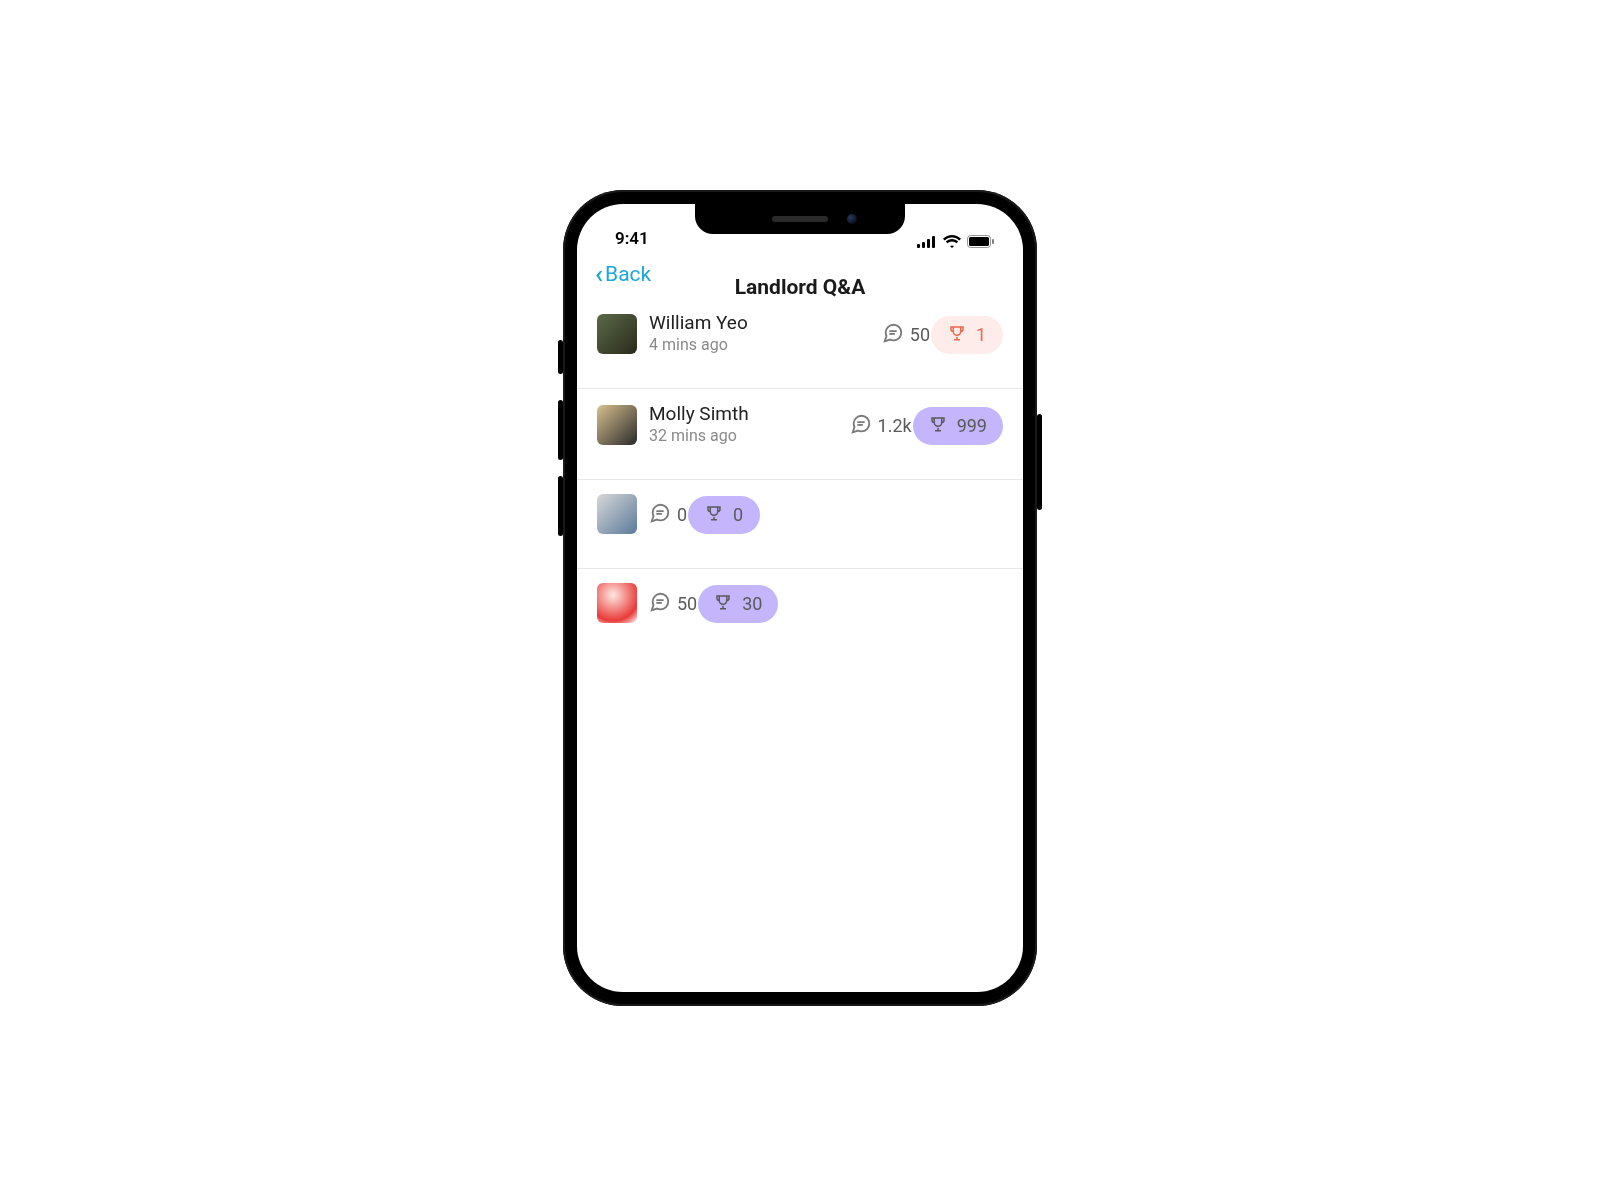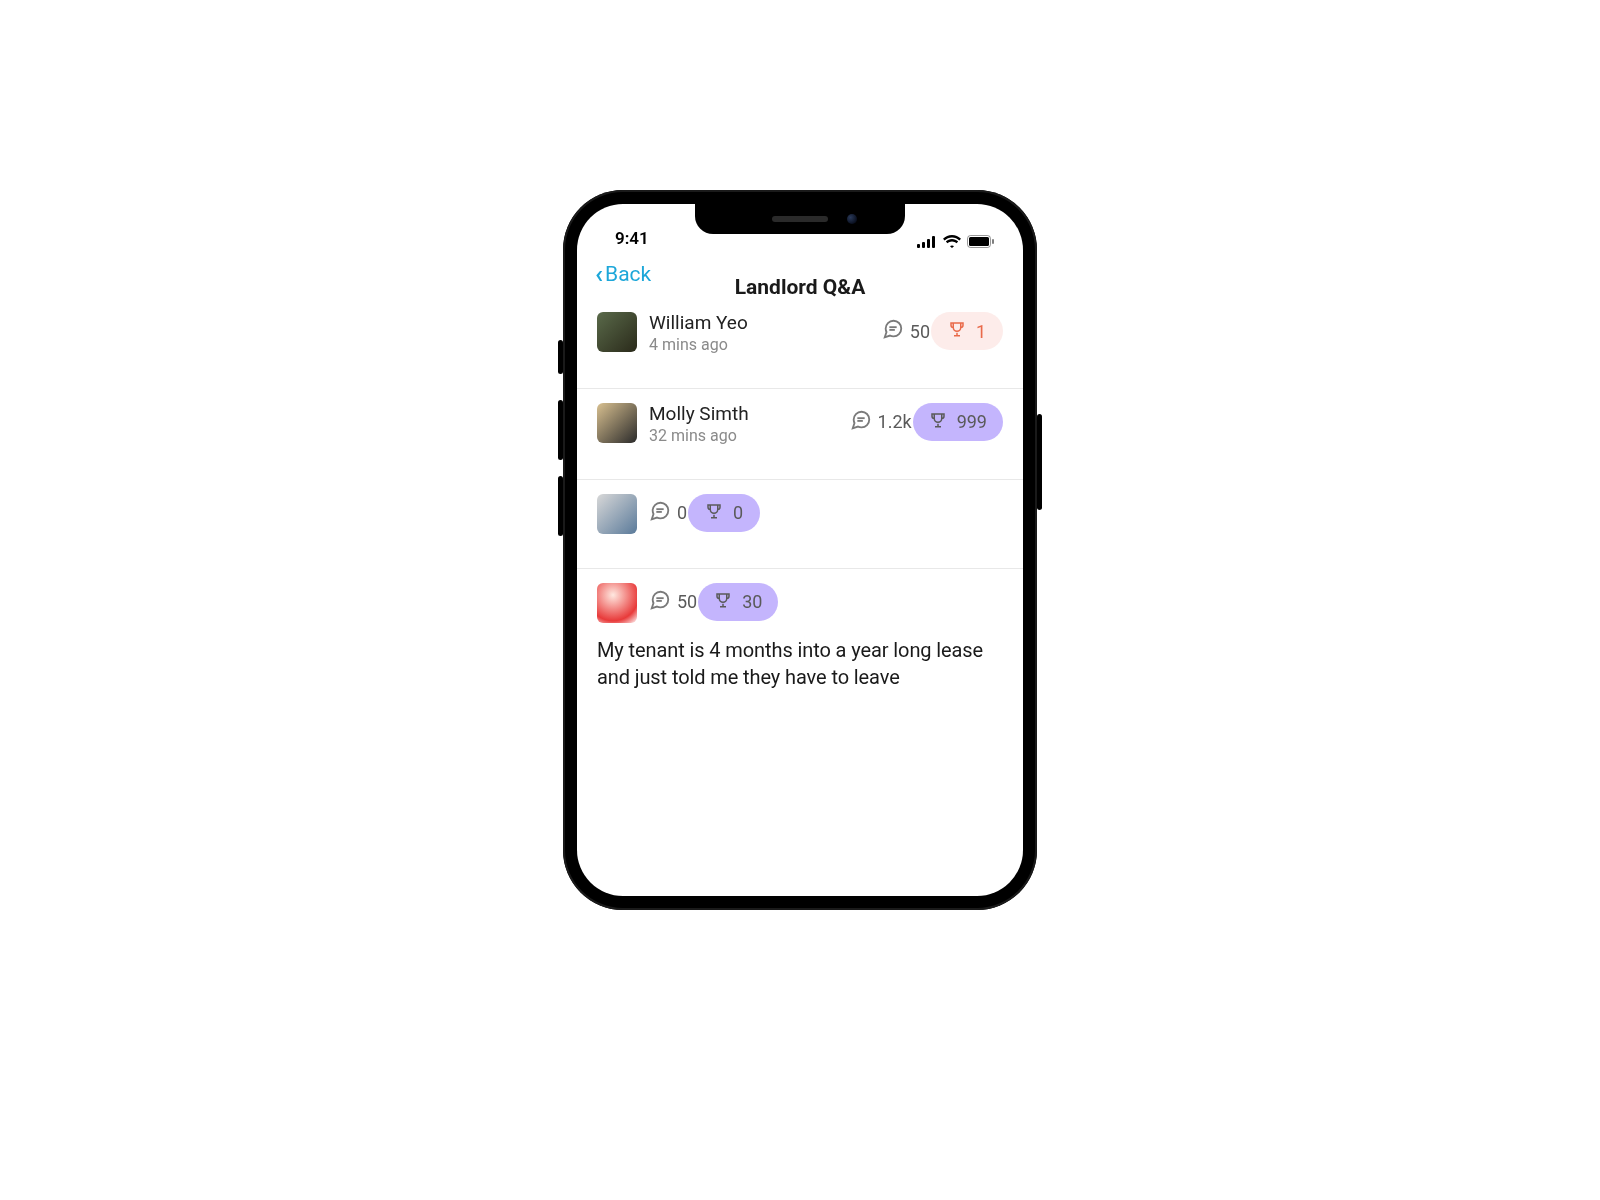--- a/index.html
+++ b/index.html
@@ -9,21 +9,21 @@
     background: #ffffff;
     font-family: -apple-system, BlinkMacSystemFont, "Segoe UI", Roboto, Helvetica, Arial, sans-serif;
     display: flex;
     justify-content: center;
     align-items: flex-start;
     padding-top: 190px;
     overflow: hidden;
   }
   .phone-frame {
     width: 474px;
-    height: 720px;
+    height: 816px;
     background: #000;
     border-radius: 60px;
     padding: 14px;
     position: relative;
     box-shadow: 0 0 0 2px #1a1a1a inset;
   }
   .side-button {
     position: absolute;
     background: #000;
     border-radius: 3px;
@@ -118,21 +118,21 @@
   .feed {
     padding: 0 0px;
   }
   .post {
     padding: 14px 20px 20px 20px;
     border-bottom: 1px solid #e8e8e8;
   }
   .post:last-child { border-bottom: none; }
   .post-header {
     display: flex;
-    align-items: flex-start;
+    align-items: flex-end;
     gap: 12px;
     margin-bottom: 14px;
   }
   .avatar {
     width: 40px;
     height: 40px;
     border-radius: 6px;
     background: linear-gradient(135deg, #c8c8c8 0%, #888 100%);
     flex-shrink: 0;
   }
@@ -340,18 +340,17 @@
         <div class="award-pill">
           <span>
             <svg width="18" height="18" viewBox="0 0 24 24" fill="none" stroke="currentColor" stroke-width="2">
                     <path d="M8 21h8M12 17v4M17 4H7v6a5 5 0 0 0 10 0V4zM7 4H4v3a3 3 0 0 0 3 3M17 4h3v3a3 3 0 0 1-3 3"></path>
                   </svg>
           </span>
           <span>30</span>
         </div>
       </div>
     </div>
-    <div class="post-body">My tenant is 4 months into a year long lease and just told me they have to leave</div>
   </div>
 </div>
 
   </div>
 </div>
 
 </body></html>

